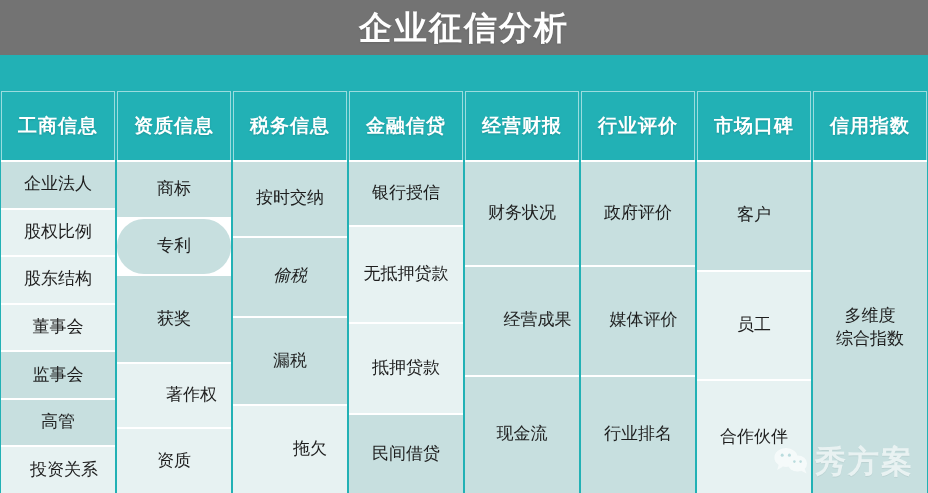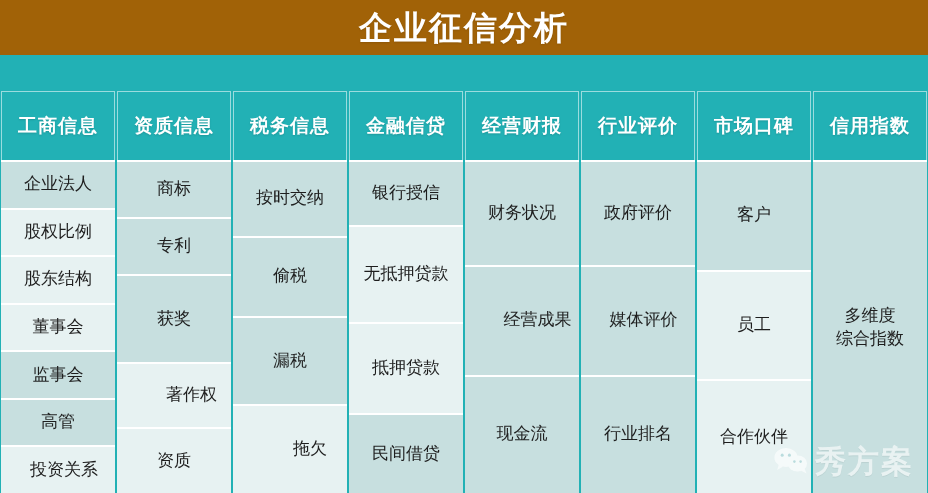--- a/index.html
+++ b/index.html
@@ -15,21 +15,21 @@
     position:relative;
     width:928px; height:493px;
     background:#22b1b5;
     overflow:hidden;
   }
 
   
   .title-banner{
     position:absolute; left:0; top:0;
     width:928px; height:55px;
-    background:#a16207;
+    background:#737373;
     display:flex; align-items:center; justify-content:center;
   }
   .title-text{
     color:#ffffff;
     font-size:33px;
     font-weight:bold;
     letter-spacing:2px;
     line-height:1;
     text-shadow:0 1px 2px rgba(0,0,0,0.12);
   }
@@ -129,31 +129,31 @@
           <div class="cell shade-light" style="flex: 1 1 0px;">董事会</div>
           <div class="cell shade-dark" style="flex: 1 1 0px;">监事会</div>
           <div class="cell shade-dark" style="flex: 1 1 0px;">高管</div>
           <div class="cell shade-light" style="flex: 1 1 0px; padding-left: 16px;">投资关系</div>
         </div>
       </div>
       <div class="col">
         <div class="col-header">资质信息</div>
         <div class="col-body">
           <div class="cell shade-dark" style="flex: 1.2 1 0px;">商标</div>
-          <div class="cell shade-dark" style="flex: 1.2 1 0px;">专利</div>
+          <div class="cell shade-dark" style="flex: 1.2 1 0px; border-radius: 27px;">专利</div>
           <div class="cell shade-dark" style="flex: 1.9 1 0px;">获奖</div>
           <div class="cell shade-light" style="flex: 1.4 1 0px; padding-left: 39px;">著作权</div>
           <div class="cell shade-light" style="flex: 1.4 1 0px;">资质</div>
         </div>
       </div>
       <div class="col">
         <div class="col-header">税务信息</div>
         <div class="col-body">
           <div class="cell shade-dark" style="flex: 1.6 1 0px;">按时交纳</div>
-          <div class="cell shade-dark" style="flex: 1.7 1 0px;">偷税</div>
+          <div class="cell shade-dark" style="flex: 1.7 1 0px; font-style: italic;">偷税</div>
           <div class="cell shade-dark" style="flex: 1.9 1 0px;">漏税</div>
           <div class="cell shade-light" style="flex: 1.9 1 0px; padding-left: 44px;">拖欠</div>
         </div>
       </div>
       <div class="col">
         <div class="col-header">金融信贷</div>
         <div class="col-body">
           <div class="cell shade-dark" style="flex: 1.35 1 0px;">银行授信</div>
           <div class="cell shade-light" style="flex: 2.1 1 0px;">无抵押贷款</div>
           <div class="cell shade-light" style="flex: 1.95 1 0px;">抵押贷款</div>

